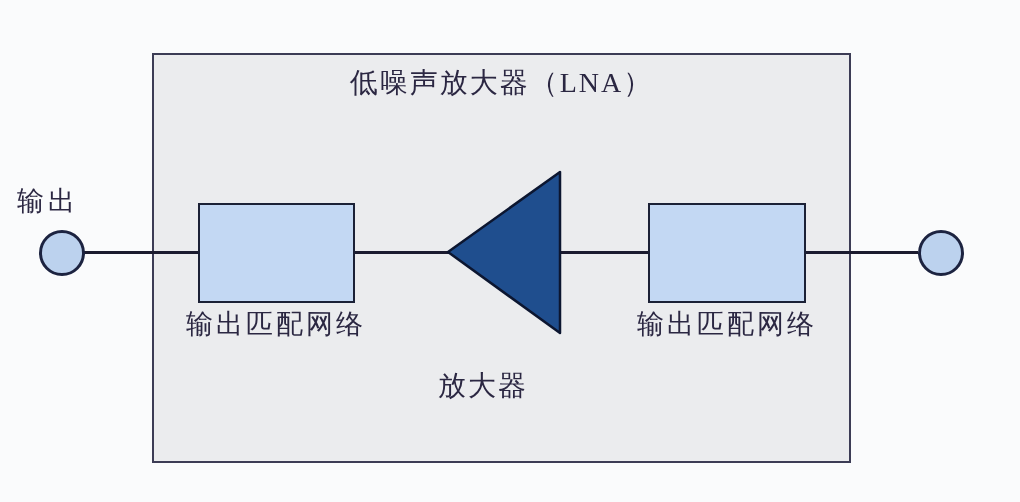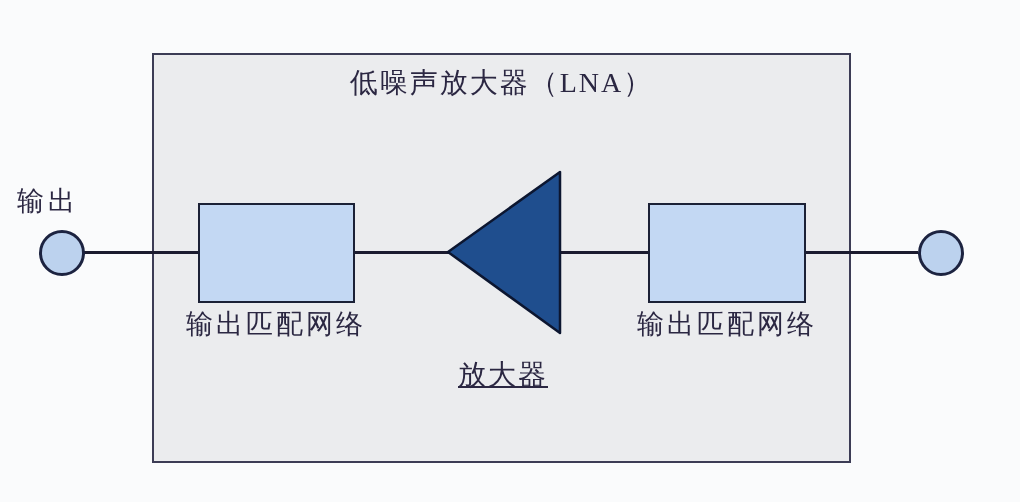--- a/index.html
+++ b/index.html
@@ -60,22 +60,22 @@
   .amp-svg{
     position:absolute;left:444px;top:168px;width:120px;height:170px;z-index:2;
   }
   .amp-svg polygon{
     fill:var(--amplifier-fill,#1f4e8e);
     stroke:var(--amplifier-border,#0c1630);
     stroke-width:2.5;
     stroke-linejoin:round;
   }
   .amplifier-label{
-    position:absolute;left:438px;top:356px;width:130px;text-align:center;
-    font-size:28px;letter-spacing:2px;color:var(--text,#2b2742);z-index:2;text-decoration:underline;
+    position:absolute;left:438px;top:367px;width:130px;
+    font-size:28px;letter-spacing:2px;color:var(--text,#2b2742);z-index:2;
   }
 </style>
 </head>
 <body>
 
 <div class="canvas">
 
   <div class="lna-block"></div>
 
   <div class="diagram-title">低噪声放大器（LNA）</div>

